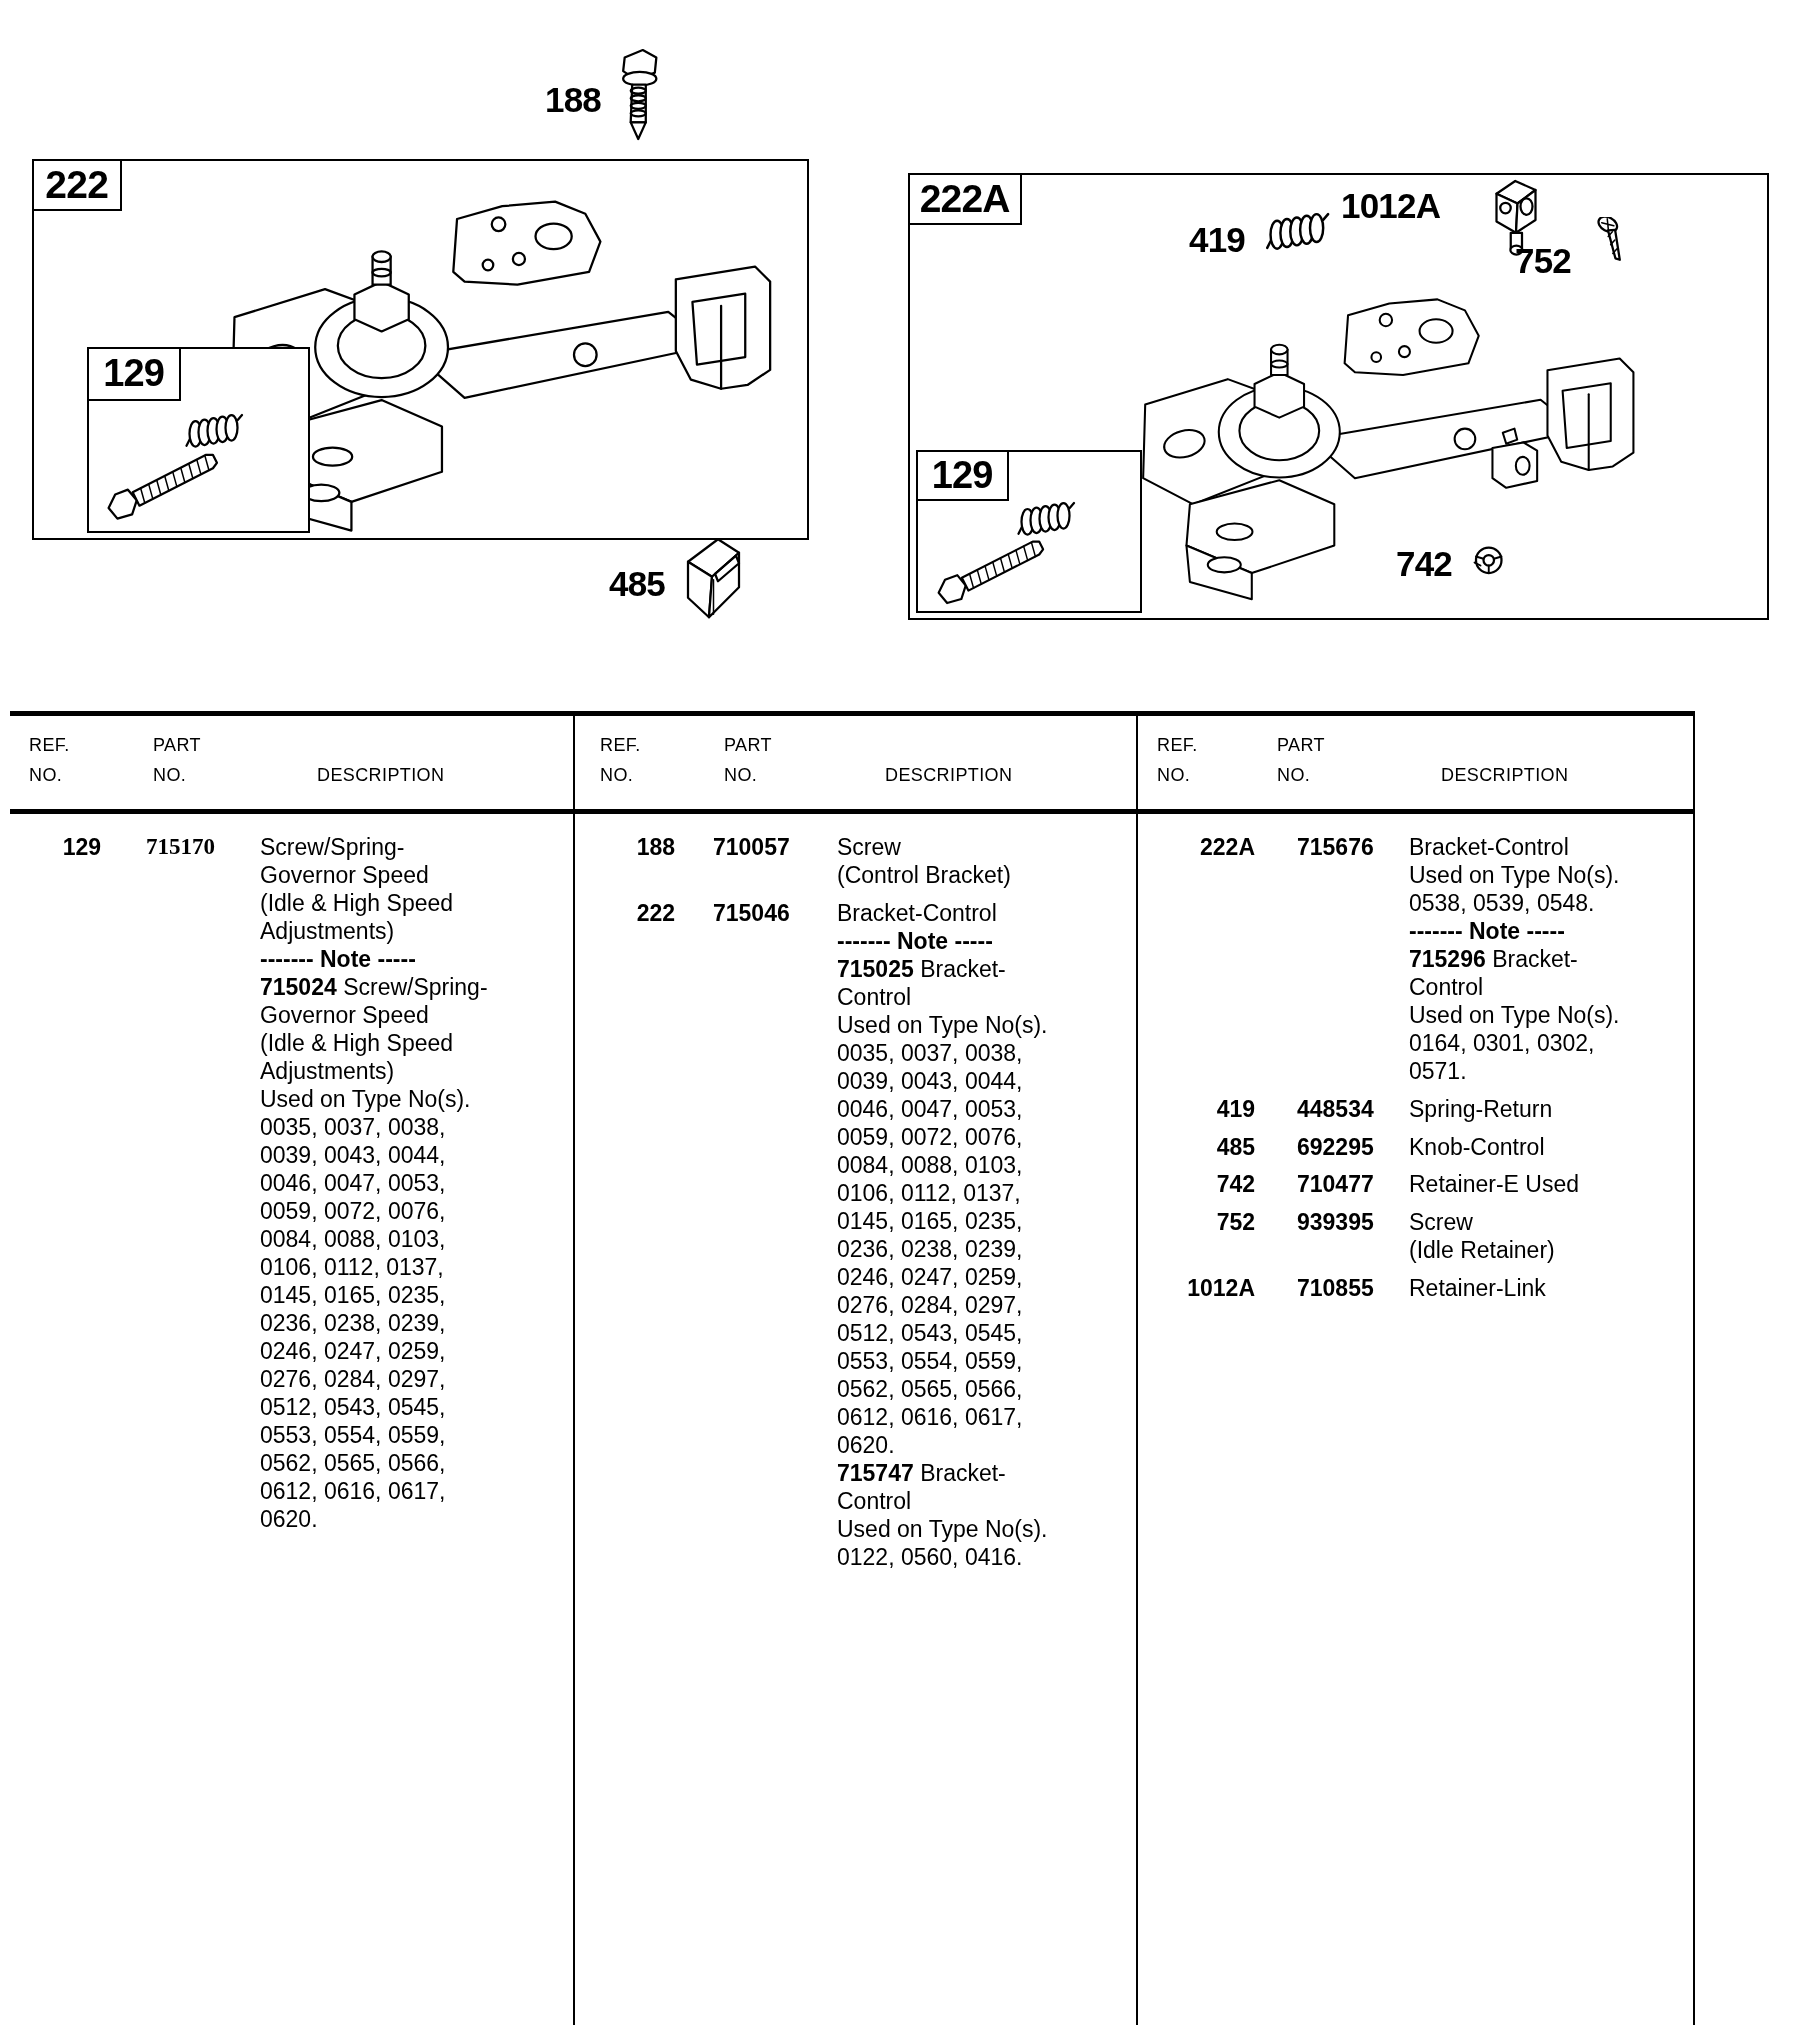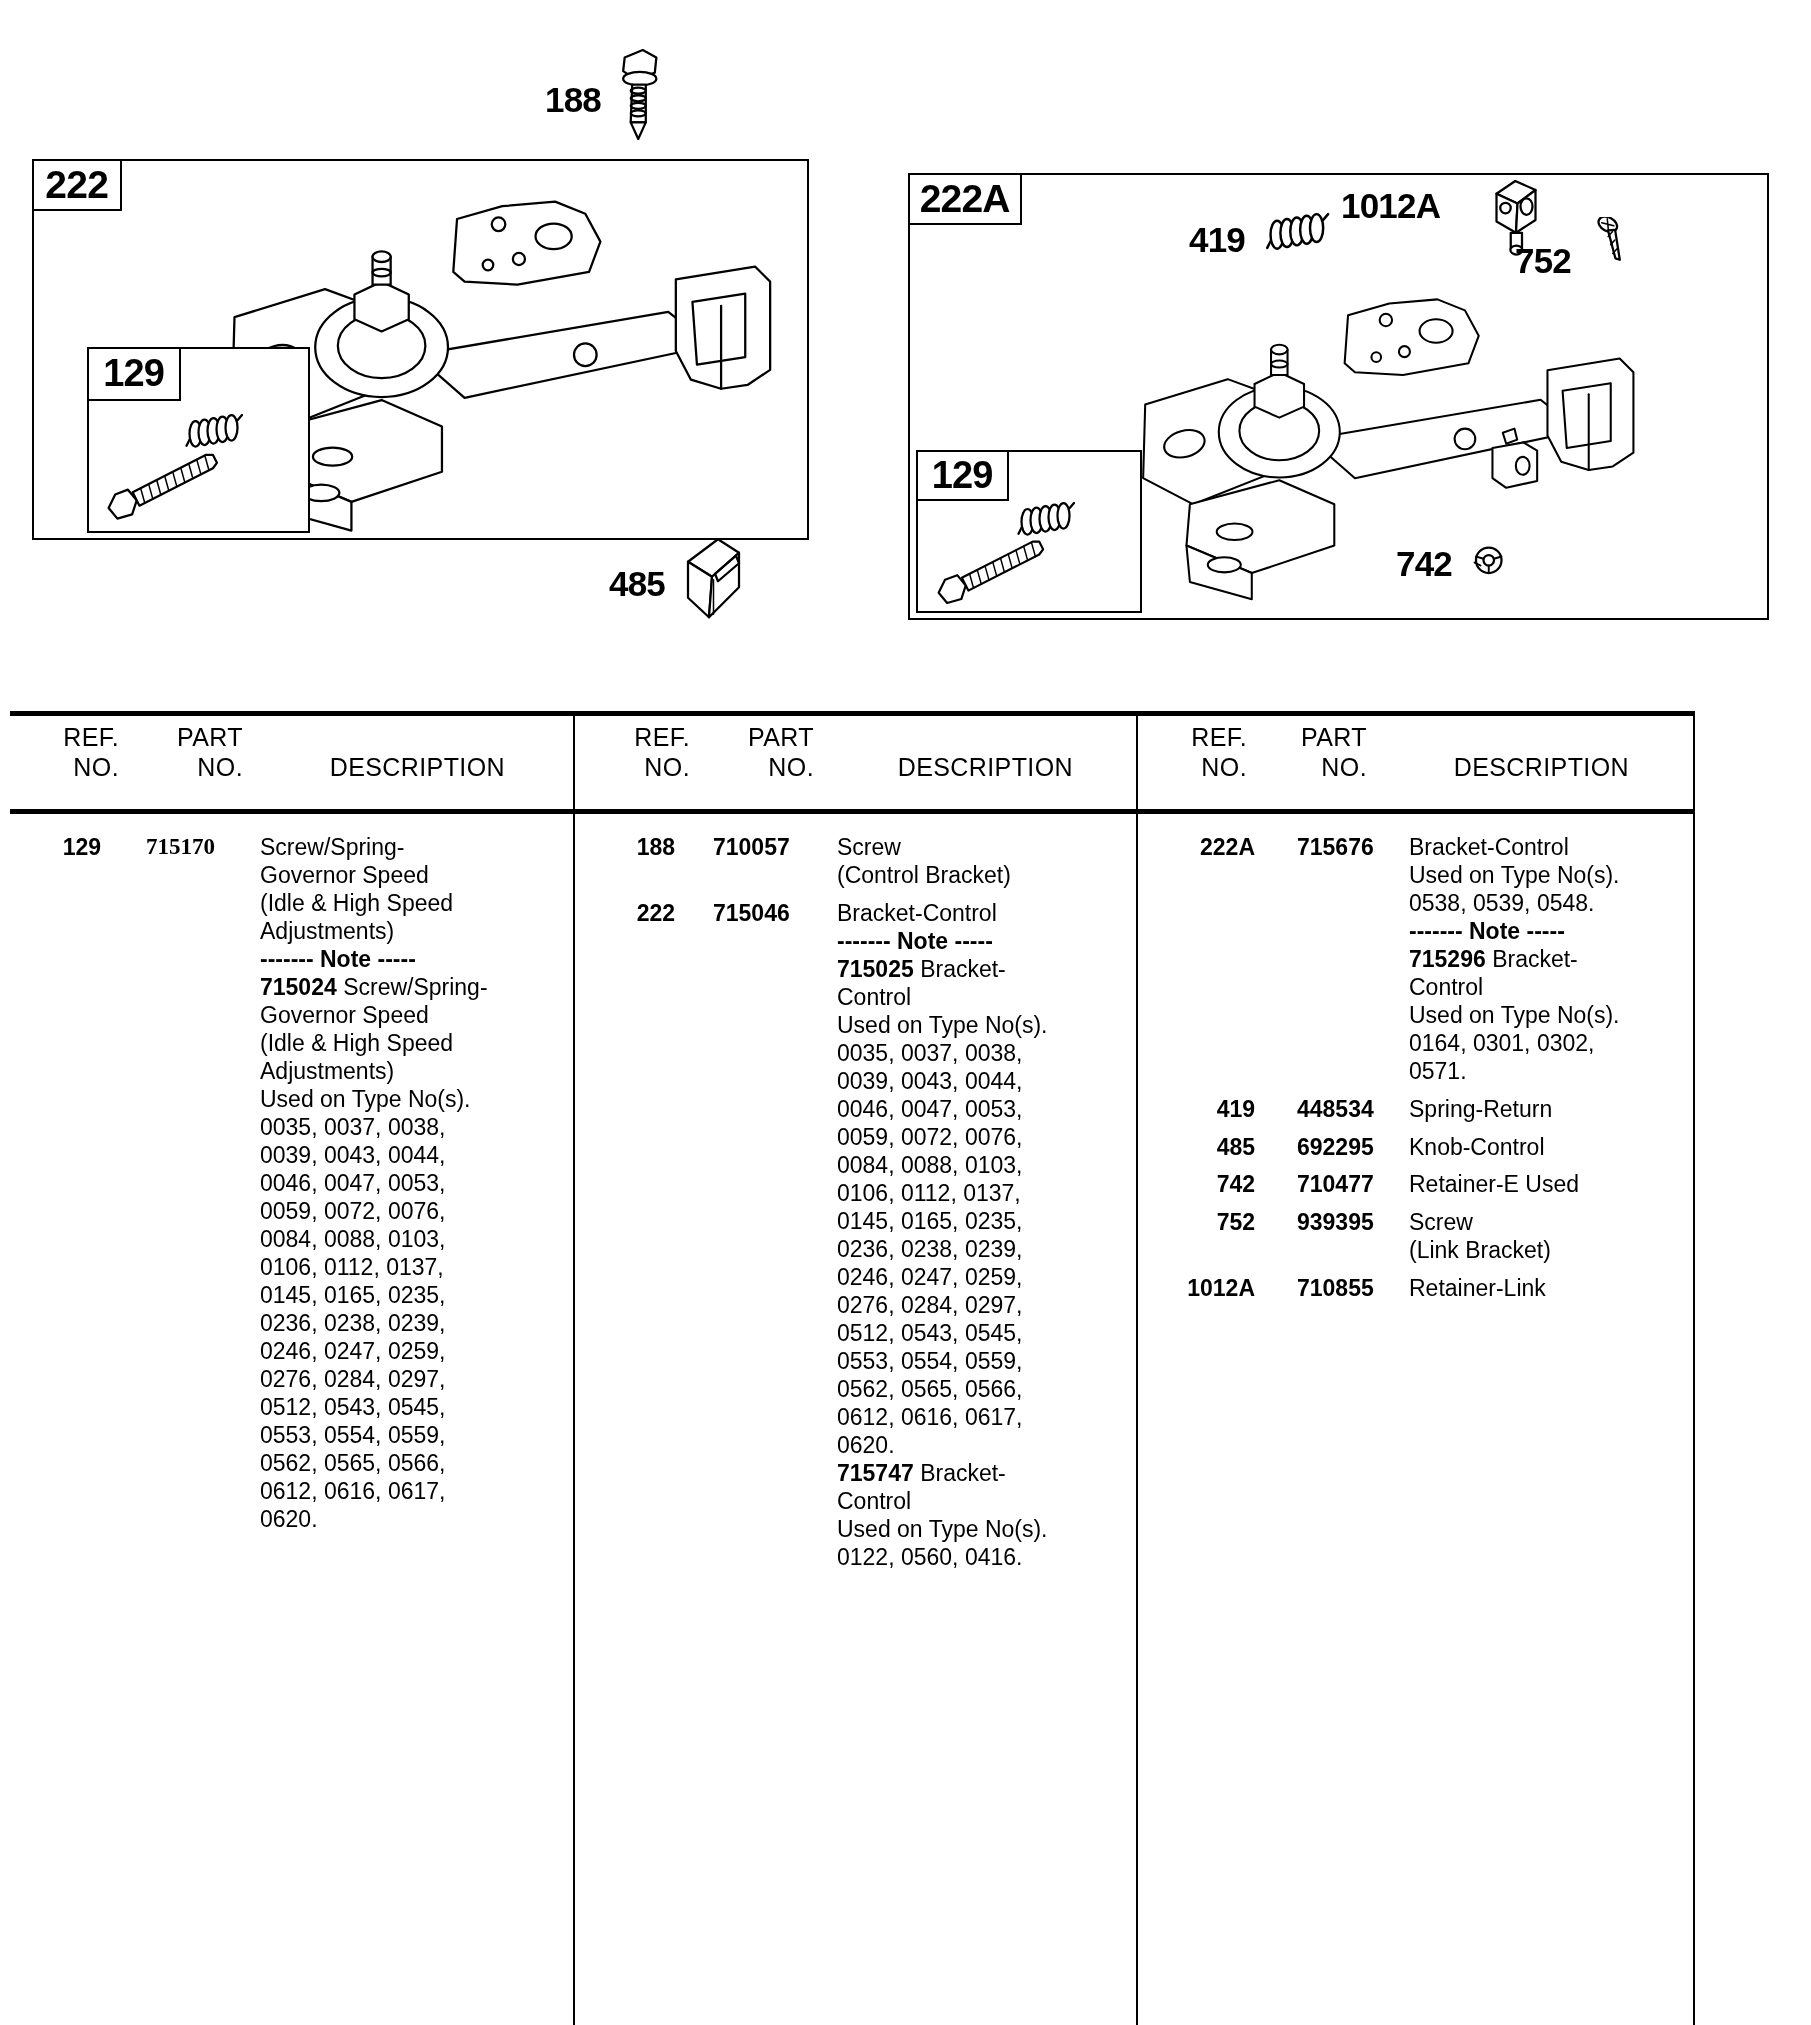--- a/index.html
+++ b/index.html
@@ -7,21 +7,21 @@
         font-family:"Liberation Sans",sans-serif;overflow:hidden;}
   svg{display:block;}
   .lineart{stroke:#000;fill:#fff;stroke-width:3;stroke-linejoin:round;stroke-linecap:round;}
   .nofill{fill:none;}
   .abs{position:absolute;}
   .biglabel{position:absolute;font-weight:bold;font-size:35px;letter-spacing:-0.8px;white-space:nowrap;}
   .pbox{position:absolute;border:2.3px solid #000;background:#fff;}
   .corner{position:absolute;left:-2.3px;top:-2.3px;border:2.3px solid #000;background:#fff;
           display:flex;align-items:center;justify-content:center;font-weight:bold;letter-spacing:-0.8px;}
   .rule{position:absolute;background:#000;}
-  .hdrblock{position:absolute;text-align:right;font-size:25px;line-height:30px;letter-spacing:0.4px;}
+  .hdrblock{position:absolute;text-align:left;font-size:18px;line-height:30px;letter-spacing:0.4px;margin-top:8px;}
   .col{position:absolute;font-size:23px;line-height:28px;}
   .entry{position:relative;margin-bottom:9.8px;}
   .entry .ref{position:absolute;top:0;font-weight:bold;text-align:right;}
   .entry .part{position:absolute;top:0;font-weight:bold;}
   .entry .desc .b{font-weight:bold;}
   .c0{left:21px;top:833px;width:536px;}
   .c0 .ref{left:0;width:80px;} .c0 .part{left:125px;font-family:Liberation Serif, serif;} .c0 .desc{margin-left:239px;width:296px;}
   .c1{left:594px;top:833px;width:527px;}
   .c1 .ref{left:0;width:81px;} .c1 .part{left:119px;} .c1 .desc{margin-left:243px;width:282px;}
   .c2{left:1155px;top:833px;width:536px;}
@@ -321,21 +321,21 @@
         <div class="part">710477</div>
         <div class="desc">
           <div><span>Retainer-E Used</span></div>
         </div>
       </div>
       <div class="entry">
         <div class="ref">752</div>
         <div class="part">939395</div>
         <div class="desc">
           <div><span>Screw</span></div>
-          <div><span>(Link Bracket)</span></div>
+          <div><span>(Idle Retainer)</span></div>
         </div>
       </div>
       <div class="entry">
         <div class="ref">1012A</div>
         <div class="part">710855</div>
         <div class="desc">
           <div><span>Retainer-Link</span></div>
         </div>
       </div>
     </div>

